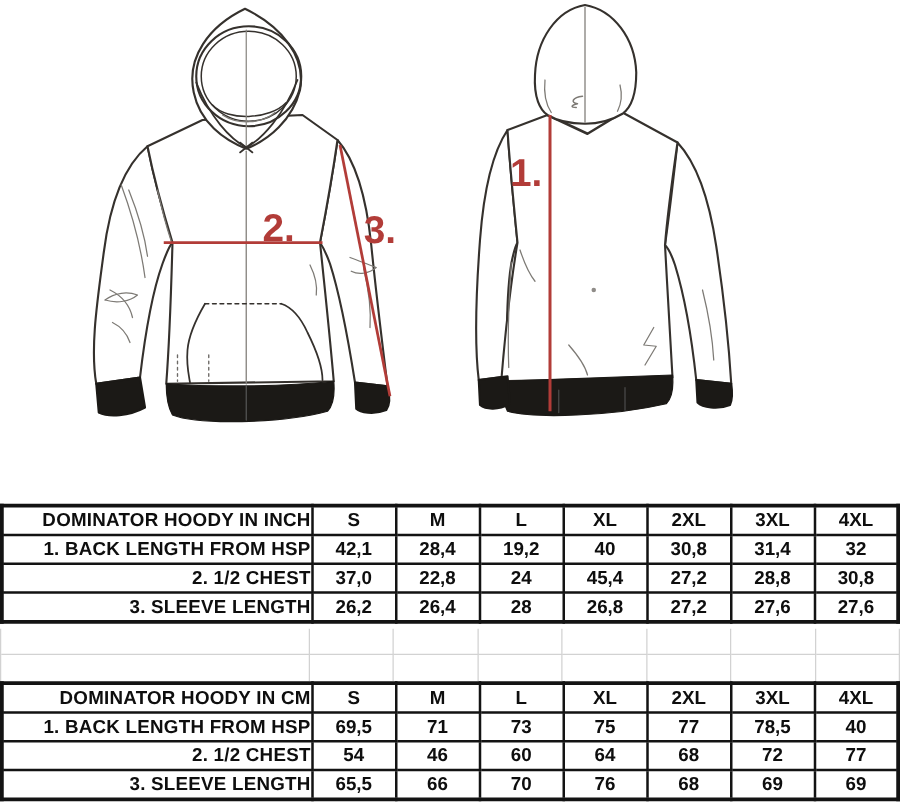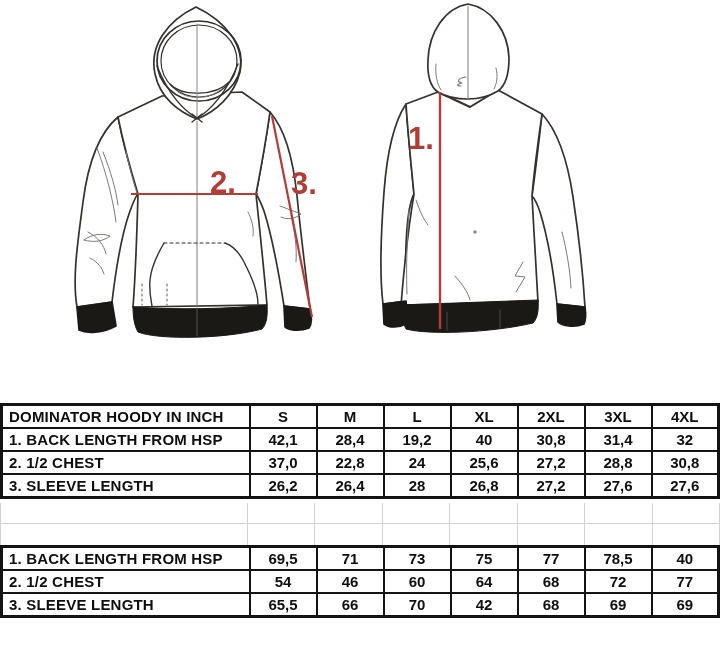--- a/index.html
+++ b/index.html
@@ -18,21 +18,21 @@
   }
   .t-inch{top:403px;}
   .t-cm{top:545px;}
   table.size-table th, table.size-table td{
     border:2px solid #131313;
     font-weight:bold;font-size:15px;color:#0e0e0e;
     text-align:center;vertical-align:middle;
     padding:0;height:21px;line-height:1;
     white-space:nowrap;overflow:hidden;
   }
-  table.size-table .lbl{text-align:left;padding-left:6px;letter-spacing:0.2px;}
+  table.size-table .lbl{text-align:right;padding-left:6px;letter-spacing:0.2px;}
   col.col-label{width:248px;}
 
   
   .gap-grid{
     position:absolute;top:503px;left:0;width:719px;height:42px;
     display:grid;grid-template-columns:247px repeat(7,1fr);
     grid-template-rows:21px 21px;
     border-left:1px solid #d2d2d2;
   }
   .gap-grid i{display:block;border-right:1px solid #d2d2d2;}
@@ -181,21 +181,21 @@
         <td>40</td>
         <td>30,8</td>
         <td>31,4</td>
         <td>32</td>
       </tr>
       <tr>
         <td class="lbl">2. 1/2 CHEST</td>
         <td>37,0</td>
         <td>22,8</td>
         <td>24</td>
-        <td>25,6</td>
+        <td>45,4</td>
         <td>27,2</td>
         <td>28,8</td>
         <td>30,8</td>
       </tr>
       <tr>
         <td class="lbl">3. SLEEVE LENGTH</td>
         <td>26,2</td>
         <td>26,4</td>
         <td>28</td>
         <td>26,8</td>
@@ -225,20 +225,30 @@
       <i></i>
   </div>
 
   <table class="size-table t-cm">
     <colgroup>
         <col class="col-label">
         <col span="7">
       </colgroup>
     <tbody>
       <tr>
+        <th class="lbl">DOMINATOR HOODY IN CM</th>
+        <th>S</th>
+        <th>M</th>
+        <th>L</th>
+        <th>XL</th>
+        <th>2XL</th>
+        <th>3XL</th>
+        <th>4XL</th>
+      </tr>
+      <tr>
         <td class="lbl">1. BACK LENGTH FROM HSP</td>
         <td>69,5</td>
         <td>71</td>
         <td>73</td>
         <td>75</td>
         <td>77</td>
         <td>78,5</td>
         <td>40</td>
       </tr>
       <tr>
@@ -249,21 +259,21 @@
         <td>64</td>
         <td>68</td>
         <td>72</td>
         <td>77</td>
       </tr>
       <tr>
         <td class="lbl">3. SLEEVE LENGTH</td>
         <td>65,5</td>
         <td>66</td>
         <td>70</td>
-        <td>42</td>
+        <td>76</td>
         <td>68</td>
         <td>69</td>
         <td>69</td>
       </tr>
     </tbody>
   </table>
 
 </div>
 
 </body></html>

